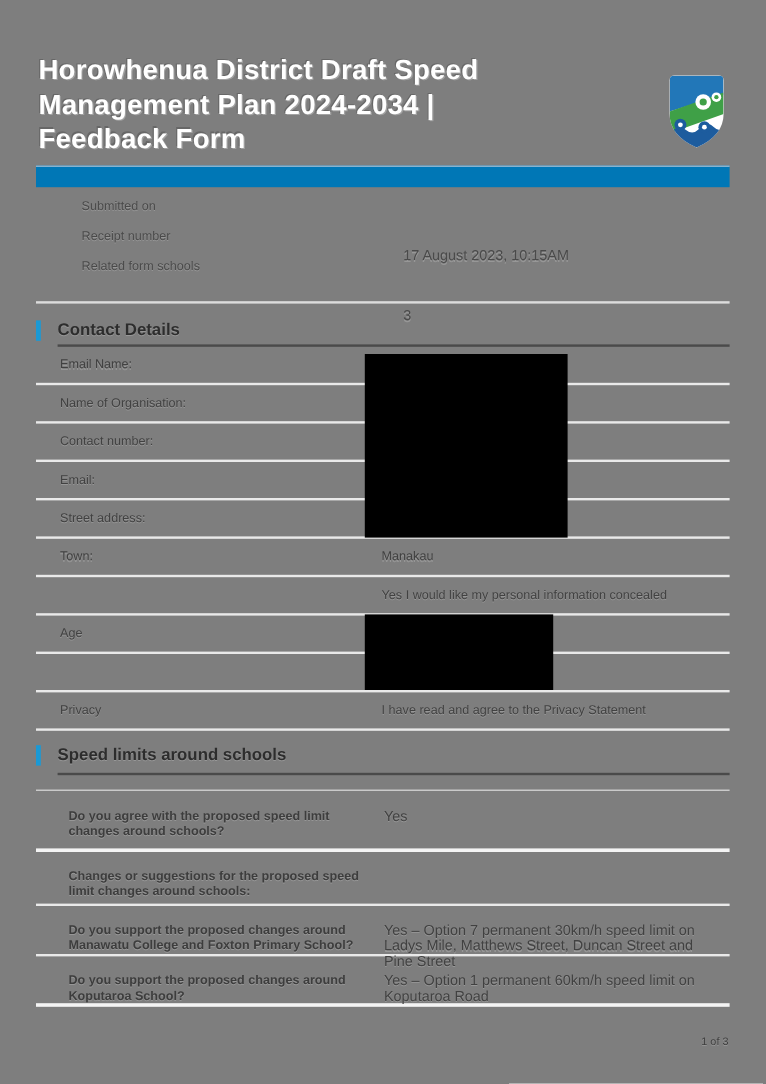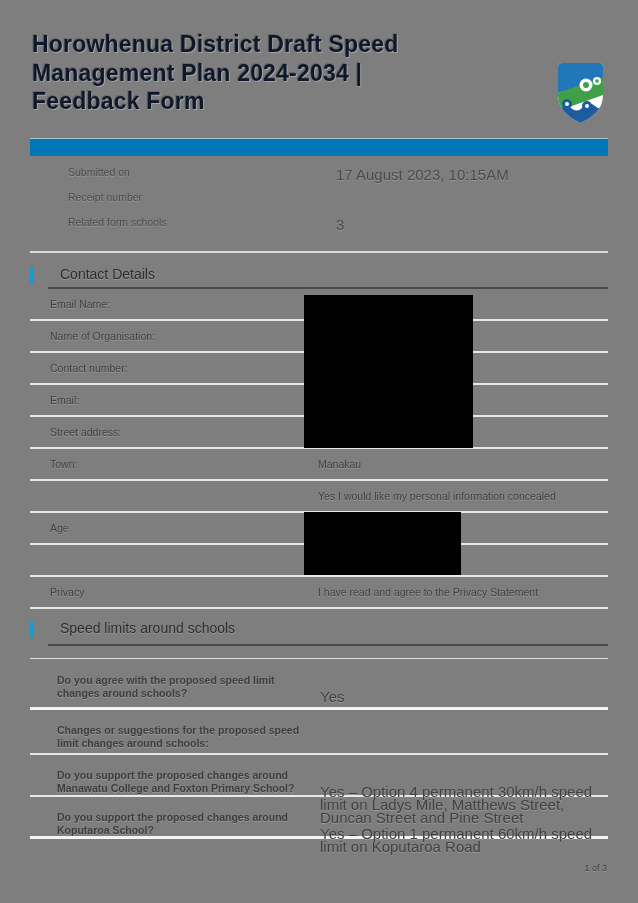--- a/index.html
+++ b/index.html
@@ -7,43 +7,43 @@
     position:relative;
     width:638px;height:903px;
     background:#7e7e7e;
     font-family:"Liberation Sans","DejaVu Sans",sans-serif;
     overflow:hidden;
   }
   .emboss{ text-shadow:0 1px 0 rgba(255,255,255,0.20); }
 
   
   .doc-title{
-    position:absolute;left:32px;top:30px;width:430px;
-    font-size:23px;line-height:28.5px;font-weight:700;color:#0f172a;
+    position:absolute;left:32px;top:44px;width:430px;
+    font-size:23px;line-height:28.5px;font-weight:700;color:#ffffff;
     letter-spacing:.2px;
     text-shadow:1px 1px 0 rgba(255,255,255,0.28), -1px -1px 0 rgba(0,0,0,0.18);
   }
   .logo{ position:absolute;left:556px;top:61px;width:49px;height:64px; }
   .blue-bar{
     position:absolute;left:30px;top:138px;width:578px;height:17px;
     background:#0077b6;border-top:1px solid #a8c3d6;
   }
 
   
   .divider{ position:absolute;left:30px;width:578px;height:2px;background:#dcdcdc; }
 
   
   .meta{ position:absolute;left:48px;top:161px;width:578px; }
   .meta-row{ display:flex;height:25px;align-items:flex-start;padding:5px 0 0 20px;box-sizing:border-box; }
   .meta-label{ width:268px;font-size:10.5px;color:#4a4a4a; }
-  .meta-value{ flex:1;font-size:15px;color:#4a4a4a; }
+  .meta-value{ flex:1;font-size:12px;color:#4a4a4a;margin-top:40px; }
 
   
   .section-accent{ position:absolute;left:30px;width:4px;height:17px;background:#1a99d5; }
-  .section-title{ position:absolute;left:48px;font-size:14px;font-weight:400;color:#2d2d2d;margin-left:12px; }
+  .section-title{ position:absolute;left:48px;font-size:14px;font-weight:700;color:#2d2d2d; }
   .section-underline{ position:absolute;left:48px;width:560px;height:2px;background:#4a4a4a; }
 
   
   .contact-rows{ position:absolute;left:30px;top:289px;width:578px; }
   .c-row{
     display:flex;height:32px;box-sizing:border-box;
     padding:9px 0 0 20px;border-bottom:2px solid #e9e9e9;
   }
   .c-label{ width:268px;font-size:10.5px;color:#414141; }
   .c-value{ flex:1;font-size:10.5px;color:#414141;padding-right:10px; }
@@ -55,21 +55,21 @@
   
   .schools-rows{ position:absolute;left:30px;top:660px;width:578px; }
   .s-row{
     display:flex;box-sizing:border-box;
     padding:14px 0 0 27px;border-bottom:2px solid #e9e9e9;
   }
   .s-row.h50{ height:50px; } .s-row.h45{ height:45px; }
   .s-row.h42{ height:42px; }
   .s-row.thick{ border-bottom:3px solid #f4f4f4; }
   .s-question{ width:263px;font-size:10.5px;line-height:13px;font-weight:700;color:#3d3d3d;padding-right:14px;box-sizing:border-box; }
-  .s-answer{ flex:1;font-size:15px;line-height:13px;color:#414141;padding-right:14px;margin-top:16px; }
+  .s-answer{ flex:1;font-size:12px;line-height:13px;color:#414141;padding-right:14px; }
 
   .page-number{ position:absolute;right:31px;top:863px;font-size:9px;color:#3f3f3f; }
 </style>
 </head>
 <body>
 
 <div class="page">
 
   <div class="doc-title emboss">Horowhenua District Draft Speed Management Plan 2024-2034 | Feedback Form</div>
 
@@ -173,21 +173,21 @@
     <div class="s-row h50 thick">
       <div class="s-question emboss">Do you agree with the proposed speed limit changes around schools?</div>
       <div class="s-answer emboss">Yes</div>
     </div>
     <div class="s-row h45">
       <div class="s-question emboss">Changes or suggestions for the proposed speed limit changes around schools:</div>
       <div class="s-answer emboss"></div>
     </div>
     <div class="s-row h42">
       <div class="s-question emboss">Do you support the proposed changes around Manawatu College and Foxton Primary School?</div>
-      <div class="s-answer emboss">Yes – Option 4 permanent 30km/h speed limit on Ladys Mile, Matthews Street, Duncan Street and Pine Street</div>
+      <div class="s-answer emboss">Yes – Option 7 permanent 30km/h speed limit on Ladys Mile, Matthews Street, Duncan Street and Pine Street</div>
     </div>
     <div class="s-row h42 thick">
       <div class="s-question emboss">Do you support the proposed changes around Koputaroa School?</div>
       <div class="s-answer emboss">Yes – Option 1 permanent 60km/h speed limit on Koputaroa Road</div>
     </div>
   </div>
 
   <div class="page-number emboss">1 of 3</div>
 
 </div>

